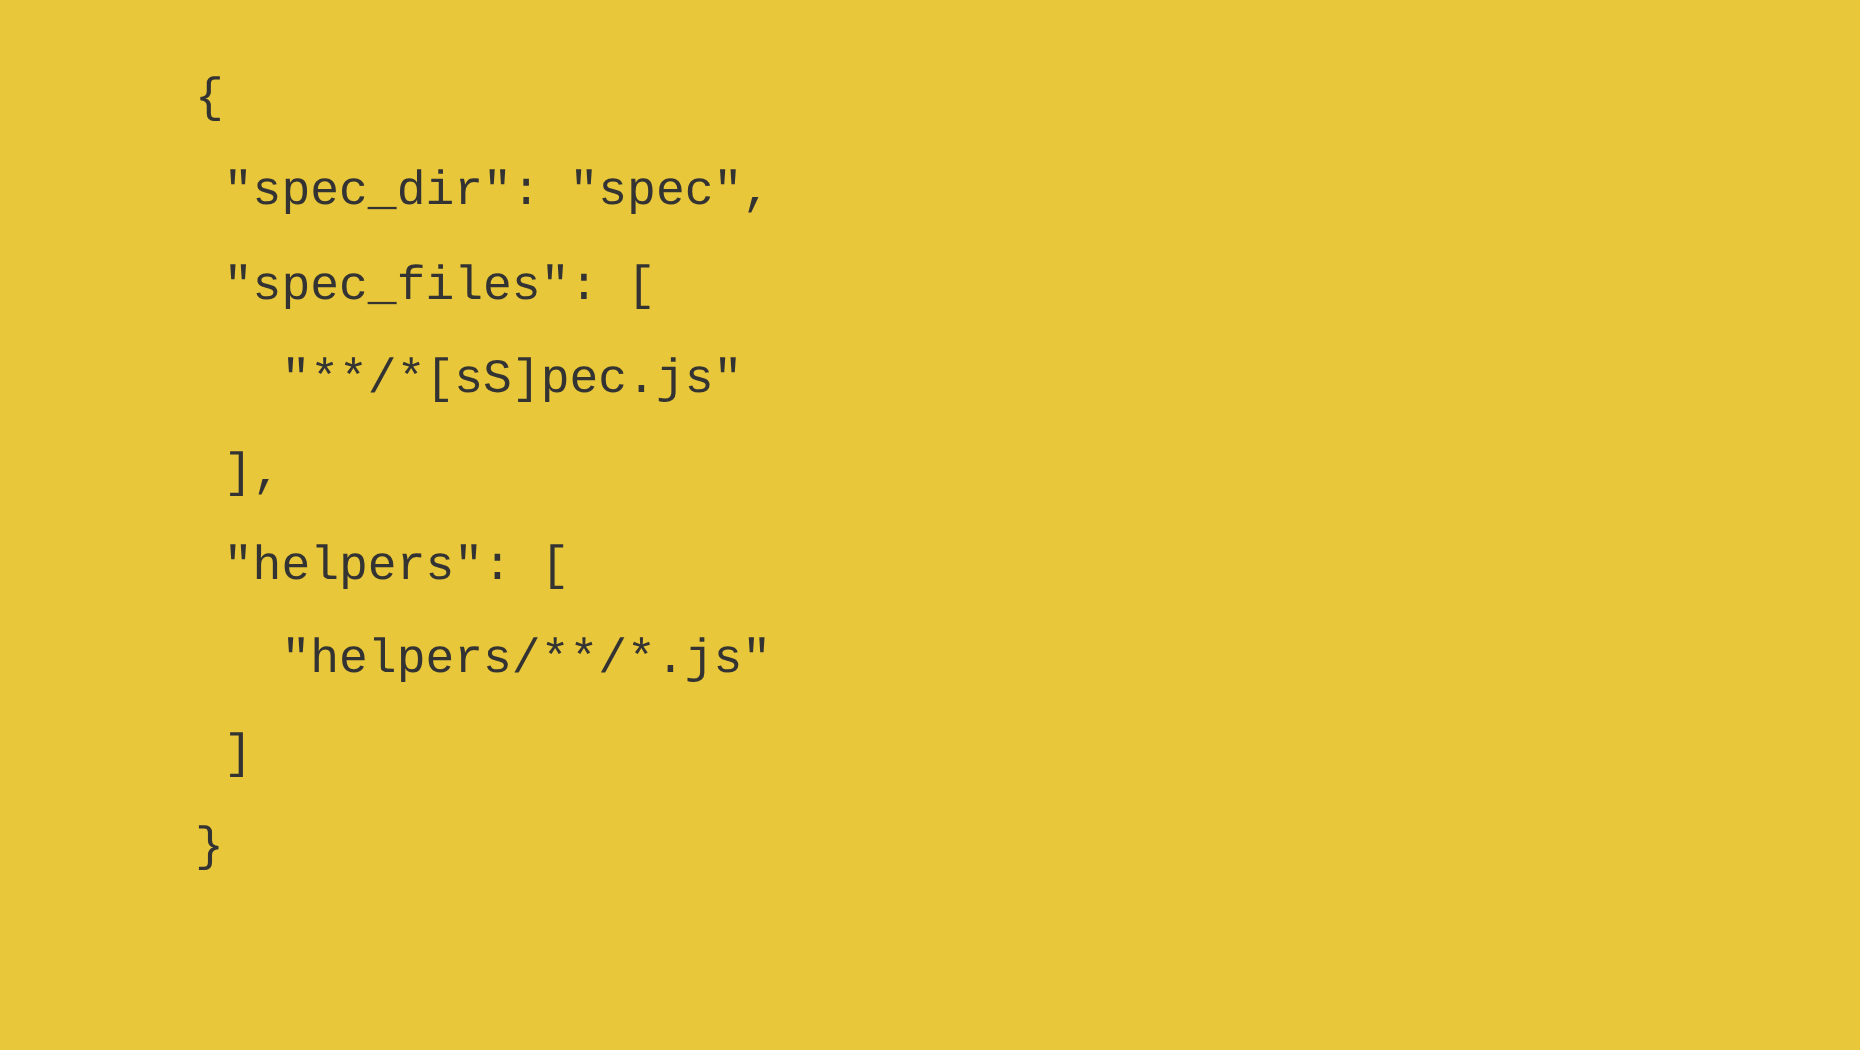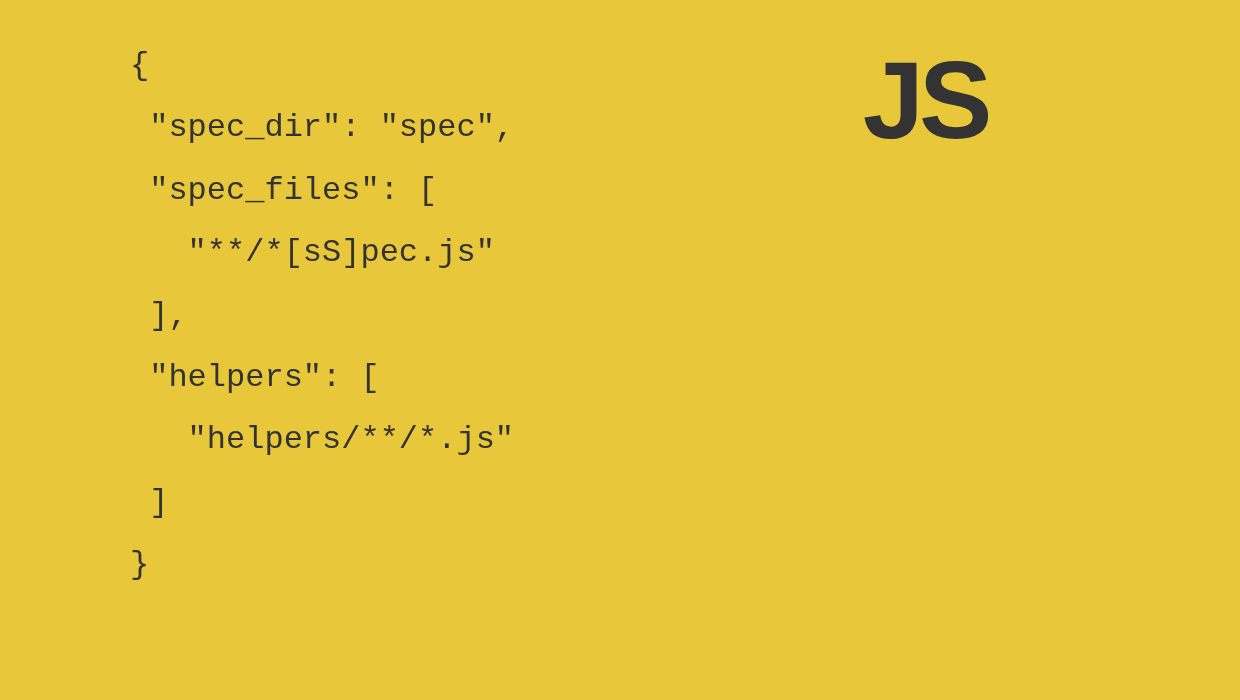--- a/index.html
+++ b/index.html
@@ -54,14 +54,13 @@
 <span> "spec_dir": "spec",</span>
 <span> "spec_files": [</span>
 <span>   "**/*[sS]pec.js"</span>
 <span> ],</span>
 <span> "helpers": [</span>
 <span>   "helpers/**/*.js"</span>
 <span> ]</span>
 <span>}</span></div>
 
 <div class="right-panel">
-  <div class="js-logo">JS</div>
 </div>
 
 </body></html>

